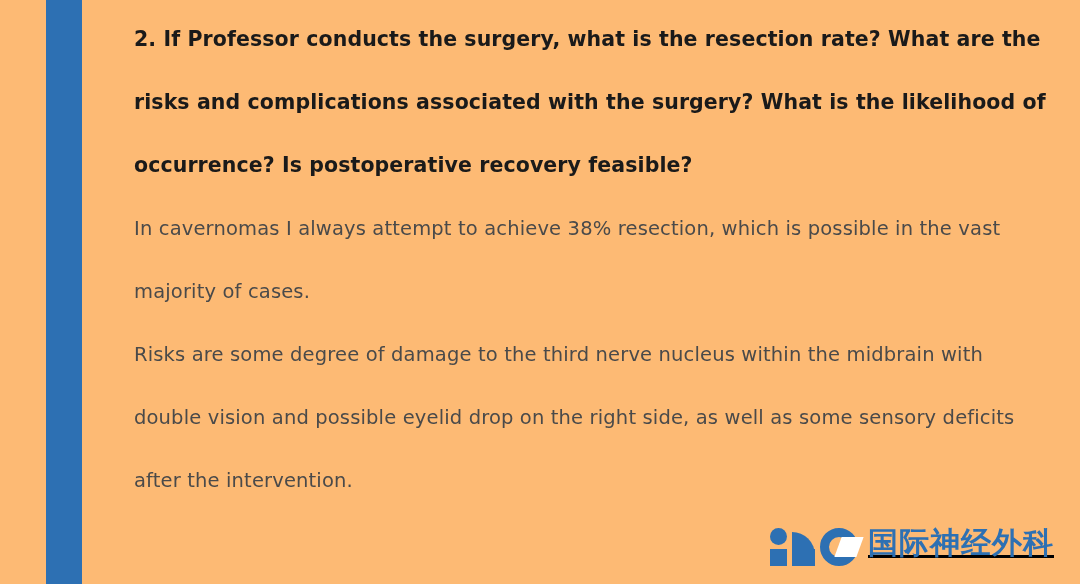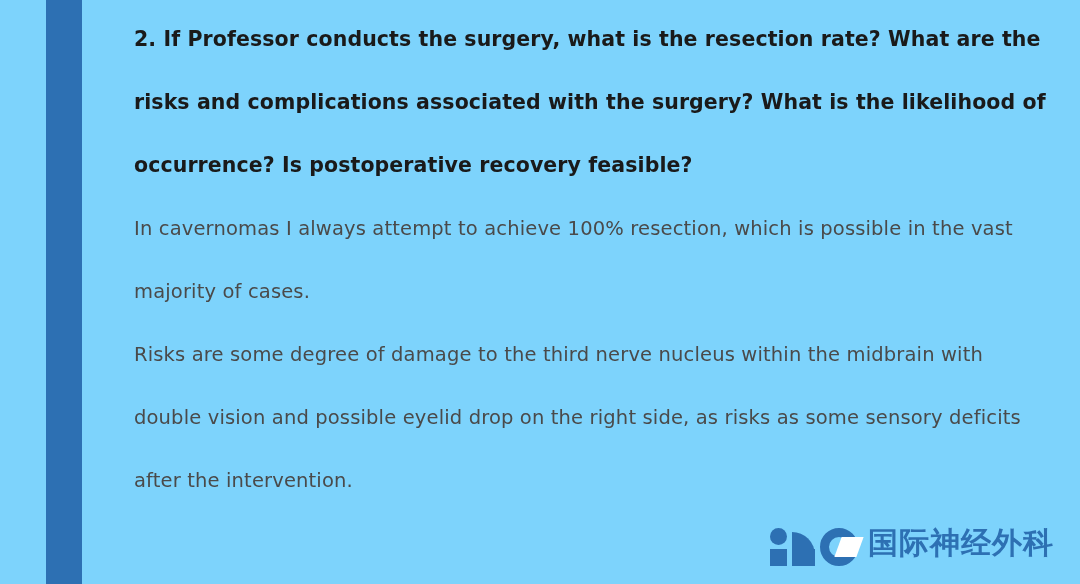--- a/index.html
+++ b/index.html
@@ -11,21 +11,21 @@
     height: 584px;
     background: #ffffff;
     font-family: "DejaVu Sans", "Liberation Sans", sans-serif;
     overflow: hidden;
     position: relative;
   }
   .page {
     position: relative;
     width: 1080px;
     height: 584px;
-    background: #7dd3fc;
+    background: #fdba74;
   }
   .left-bar {
     position: absolute;
     left: 46px;
     top: 0;
     width: 36px;
     height: 584px;
     background: #2d70b3;
   }
   .content {
@@ -55,20 +55,21 @@
   .body-text.last {
     position: relative;
   }
   .logo {
     position: absolute;
     right: 0px;
     bottom: 14px;
     display: flex;
     align-items: center;
     height: 54px;
+    text-decoration: underline;
   }
   .logo-mark {
     display: flex;
     align-items: flex-end;
     height: 46px;
   }
   .logo-i {
     position: relative;
     width: 17px;
     height: 38px;
@@ -154,23 +155,23 @@
 <body>
 
 <div class="page">
 
   <div class="left-bar"></div>
 
   <div class="content">
 
     <div class="q-heading">2. If Professor conducts the surgery, what is the resection rate? What are the risks and complications associated with the surgery? What is the likelihood of occurrence? Is postoperative recovery feasible?</div>
 
-    <div class="body-text">In cavernomas I always attempt to achieve 100% resection, which is possible in the vast majority of cases.</div>
+    <div class="body-text">In cavernomas I always attempt to achieve 38% resection, which is possible in the vast majority of cases.</div>
 
-    <div class="body-text">Risks are some degree of damage to the third nerve nucleus within the midbrain with double vision and possible eyelid drop on the right side, as risks as some sensory deficits after the intervention.</div>
+    <div class="body-text">Risks are some degree of damage to the third nerve nucleus within the midbrain with double vision and possible eyelid drop on the right side, as well as some sensory deficits after the intervention.</div>
 
 
     <div class="logo">
       <div class="logo-mark">
         <div class="logo-i">
           <div class="dot"></div>
           <div class="stem"></div>
         </div>
         <div class="logo-n">
           <div class="arc"></div>

